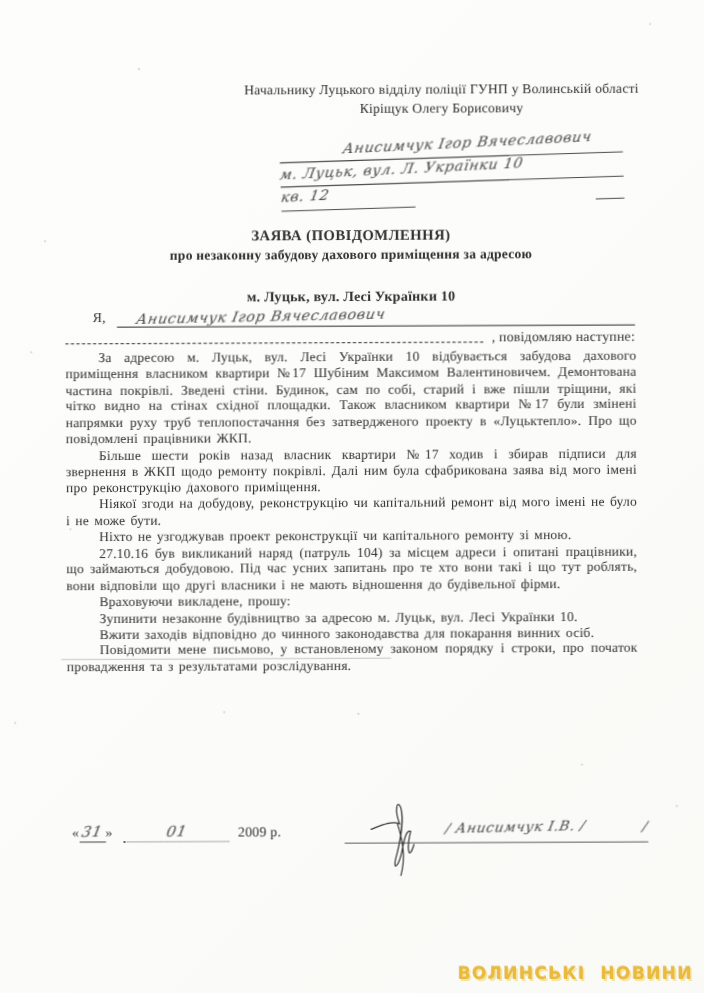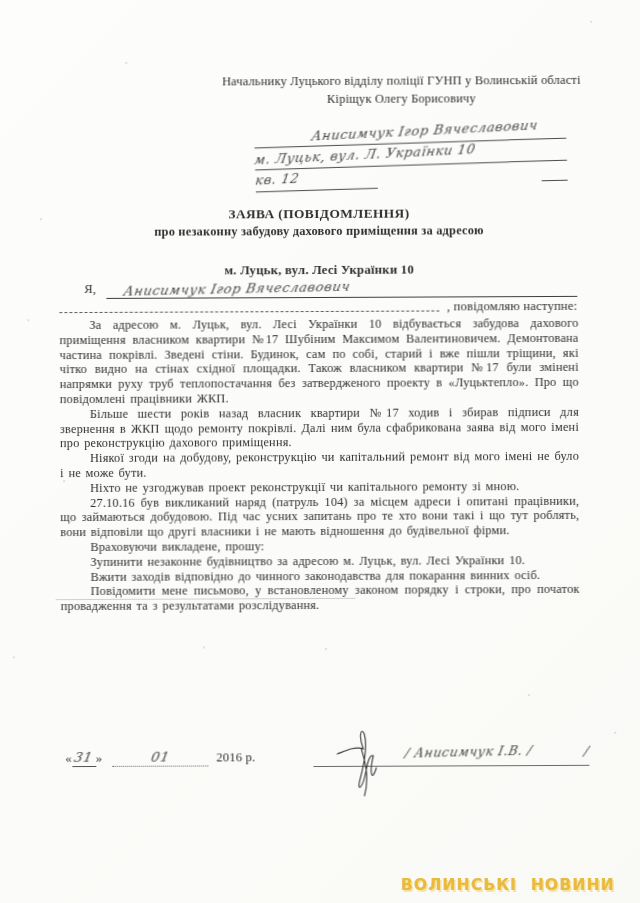--- a/index.html
+++ b/index.html
@@ -55,21 +55,21 @@
   .date-row{position:absolute;top:748px;left:64px;font-size:12.6px;white-space:nowrap;}
   .date-day{display:inline-block;width:24px;text-align:center;border-bottom:1px solid #555;}
   .date-month{display:inline-block;width:96px;text-align:center;border-bottom:1px dotted #666;margin:0 8px 0 10px;}
   .date-row .hand{font-size:13.5px;}
   .sig-row{position:absolute;top:740px;left:312px;width:276px;height:26px;border-bottom:1px solid #6b6b6b;overflow:visible;}
   .sig-svg{position:absolute;left:18px;top:-16px;}
   .sig-name{position:absolute;left:92px;top:5px;font-size:12.5px;}
   .sig-tail{position:absolute;right:0;top:5px;font-size:12.5px;}
   
   .watermark{
-    position:absolute;right:25px;bottom:9px;
+    position:absolute;right:10px;bottom:9px;
     font-family:"DejaVu Sans", sans-serif;font-weight:bold;
     font-size:15.5px;letter-spacing:1.2px;word-spacing:7px;
     text-shadow:1.5px 1.5px 0 rgba(246,225,156,0.95), -0.5px -0.5px 0 rgba(205,158,40,0.4);
   }
   
   .speck{position:absolute;background:#777;border-radius:50%;opacity:0.28;width:2px;height:2px;}
   .artifact-line{position:absolute;top:598px;left:55px;width:300px;border-top:1px solid rgba(110,110,110,0.3);}
 </style>
 </head>
 <body>
@@ -116,21 +116,21 @@
     <p>Більше шести років назад власник квартири №17 ходив і збирав підписи для звернення в ЖКП щодо ремонту покрівлі. Далі ним була сфабрикована заява від мого імені про реконструкцію дахового приміщення.</p>
     <p>Ніякої згоди на добудову, реконструкцію чи капітальний ремонт від мого імені не було і не може бути.</p>
     <p>Ніхто не узгоджував проект реконструкції чи капітального ремонту зі мною.</p>
     <p>27.10.16 був викликаний наряд (патруль 104) за місцем адреси і опитані працівники, що займаються добудовою. Під час усних запитань про те хто вони такі і що тут роблять, вони відповіли що другі власники і не мають відношення до будівельної фірми.</p>
     <p>Враховуючи викладене, прошу:</p>
     <p>Зупинити незаконне будівництво за адресою м. Луцьк, вул. Лесі Українки 10.</p>
     <p>Вжити заходів відповідно до чинного законодавства для покарання винних осіб.</p>
     <p>Повідомити мене письмово, у встановленому законом порядку і строки, про початок провадження та з результатами розслідування.</p>
   </div>
 
-  <div class="date-row typed"><span>«</span><span class="date-day"><span class="hand">31</span></span><span>»</span><span class="date-month"><span class="hand">01</span></span><span>2016 р.</span>
+  <div class="date-row typed"><span>«</span><span class="date-day"><span class="hand">31</span></span><span>»</span><span class="date-month"><span class="hand">01</span></span><span>2009 р.</span>
   </div>
 
   <div class="sig-row">
     <svg class="sig-svg" width="70" height="76" viewBox="0 0 70 76">
       <path d="M6 30 C 14 27, 24 22, 32 25 C 27 12, 30 3, 33 10 C 36 20, 33 40, 28 58 C 26 68, 31 64, 34 50 C 36 40, 38 30, 42 32 C 38 48, 40 60, 45 44 M30 25 C 34 38, 38 54, 33 72" stroke="#3c3c3c" fill="none" stroke-width="1.1" stroke-linecap="round"></path>
     </svg>
     <span class="sig-name hand">/ Анисимчук І.В. /</span>
     <span class="sig-tail hand">/</span>
   </div>
 

